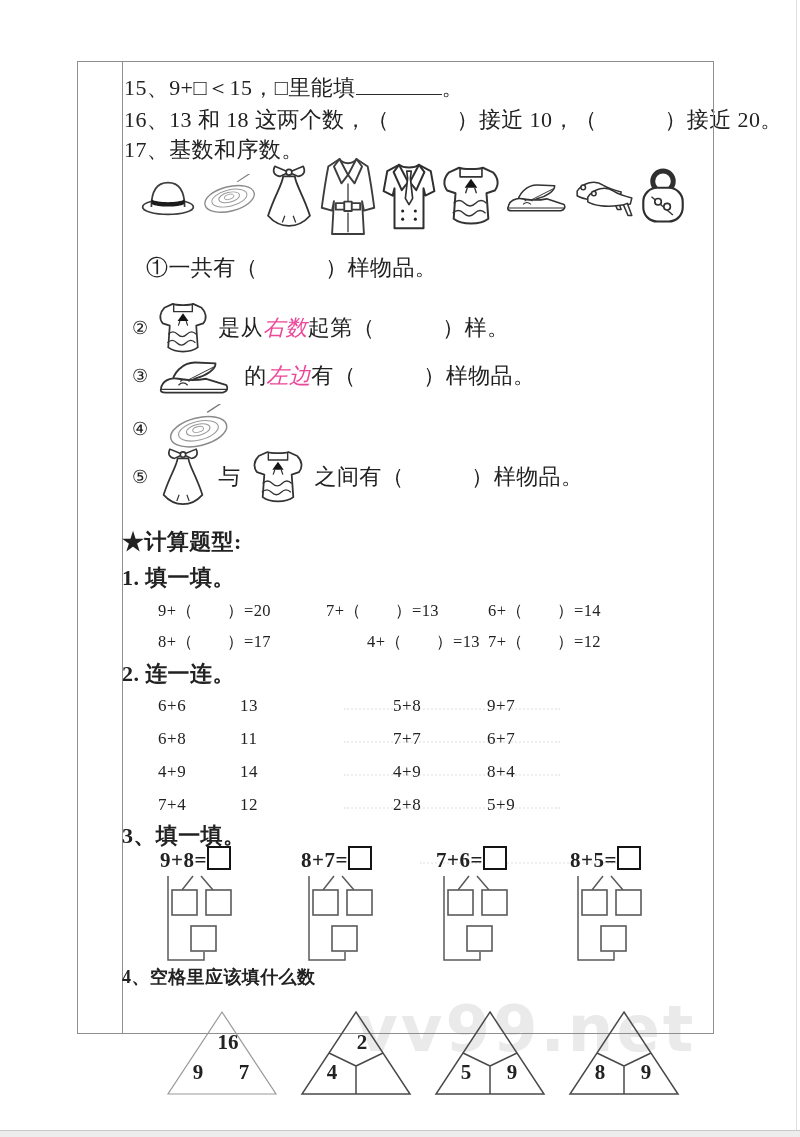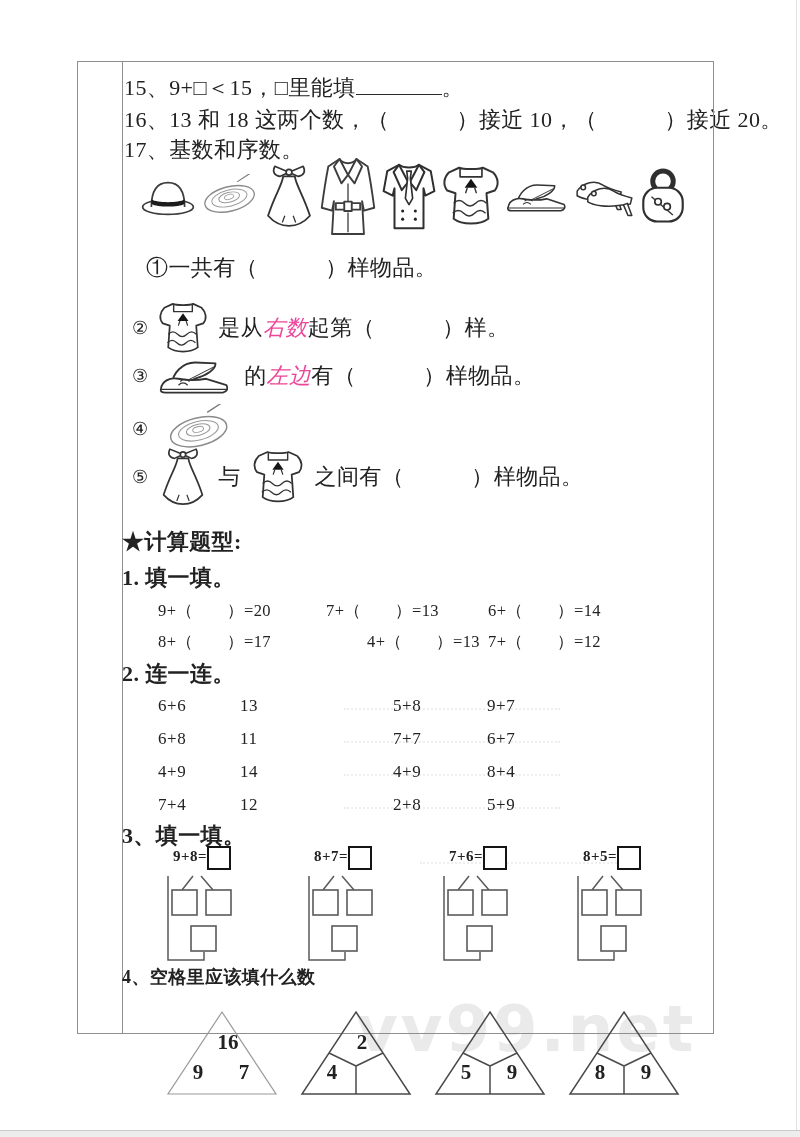--- a/index.html
+++ b/index.html
@@ -12,21 +12,21 @@
   .uline{display:inline-block;width:86px;height:2px;border-bottom:1.3px solid #2a2a2a;vertical-align:baseline;}
   .frame{left:77px;top:61px;width:635px;height:971px;border:1px solid #8f8f8f;z-index:1;}
   .frame .innerline{position:absolute;left:44px;top:0;width:1px;height:100%;background:#8f8f8f;}
   .iconsrow{left:140px;top:150px;width:562px;height:92px;display:flex;align-items:center;gap:2px;z-index:2;}
   .subrow{display:flex;align-items:center;gap:7px;z-index:2;}
   .circnum{font-size:18px;}
   .eqcell{font-size:16.5px;letter-spacing:.4px;white-space:nowrap;}
   .mcell{font-size:17px;letter-spacing:.6px;white-space:nowrap;}
   .dotline{border-top:2px dotted #eeeeee;z-index:0;}
   .ggroup{width:110px;height:124px;z-index:2;}
-  .geq{position:absolute;left:13px;top:2px;font-size:15px;font-weight:bold;letter-spacing:.5px;white-space:nowrap;}
+  .geq{position:absolute;left:0;top:2px;font-size:21px;font-weight:bold;letter-spacing:.5px;white-space:nowrap;}
   .gbox{position:absolute;left:47px;top:0;width:20px;height:20px;border:2.6px solid #141414;background:#fff;}
   .glines{position:absolute;left:0;top:0;}
   .tri{position:absolute;width:112px;height:86px;z-index:2;}
   .tri span{position:absolute;font-size:21px;font-weight:bold;text-align:center;}
   .tri .t{left:42px;top:20px;width:40px;}
   .tri .l{left:16px;top:50px;width:32px;}
   .tri .r{left:62px;top:50px;width:32px;}
   .wm{left:356px;top:992px;font-family:"DejaVu Sans",sans-serif;font-weight:bold;font-size:64px;letter-spacing:3px;color:#eaeaea;z-index:0;white-space:nowrap;}
   .botband{left:0;top:1130px;width:800px;height:7px;background:#ededed;border-top:1px solid #c9c9c9;z-index:6;}
   .redge{left:796px;top:0;width:1px;height:1130px;background:#e0e0e0;z-index:6;}

